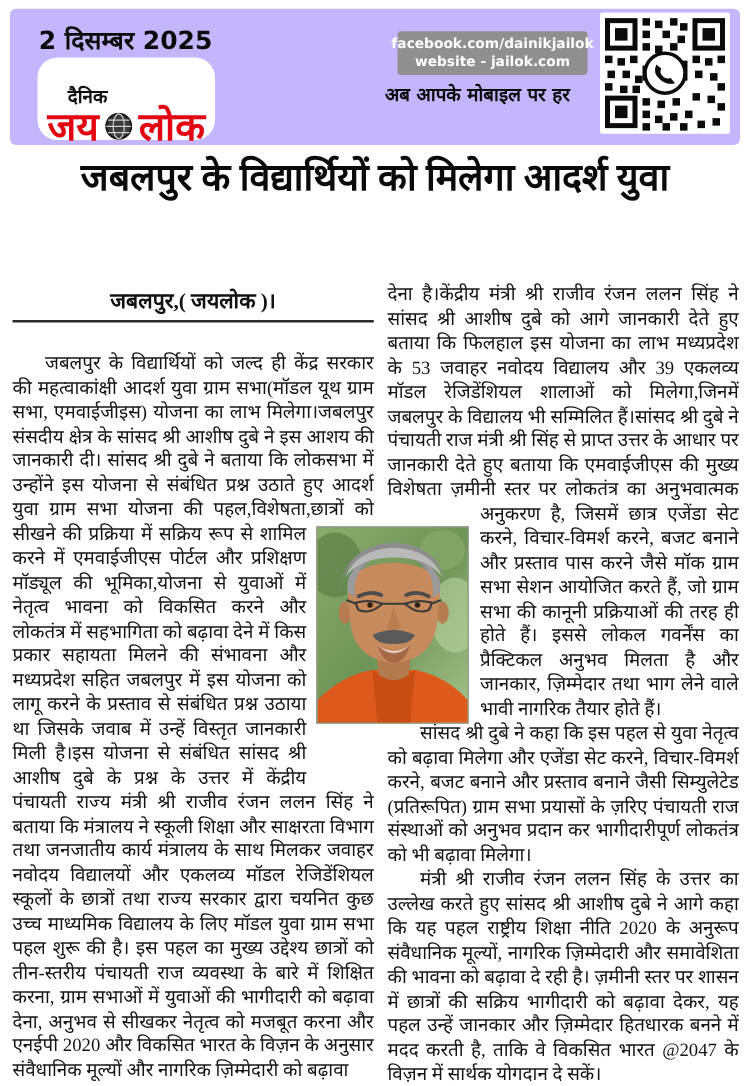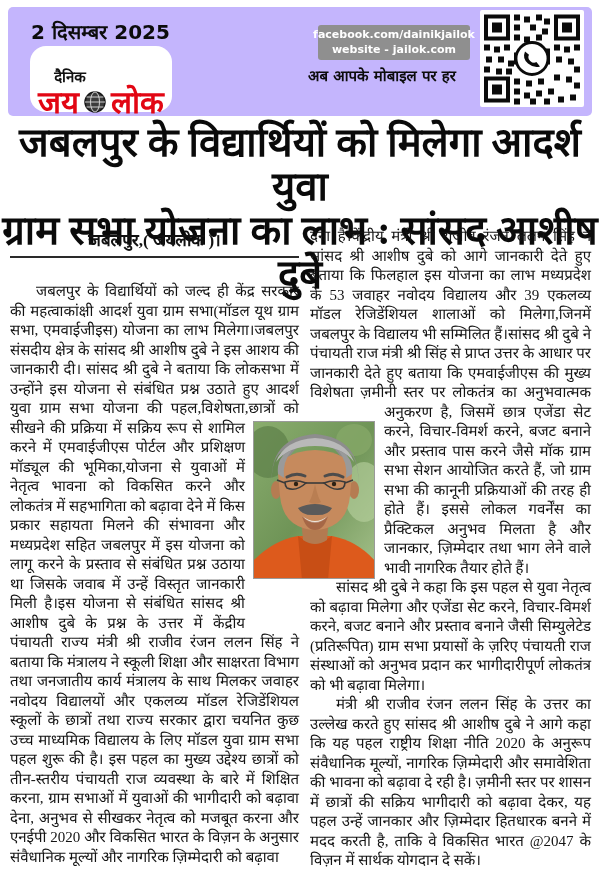--- a/index.html
+++ b/index.html
@@ -44,21 +44,21 @@
   }
   .qr-wrap {
     position: absolute; right: 8px; top: 3px; width: 104px; height: 97px;
     background: #ffffff; padding: 2px; border-radius: 2px;
   }
   
   .headline {
     position: absolute; left: 0; top: 121px; width: 600px;
     text-align: center; font-weight: 800; color: #0a0a0a;
     font-family: "Liberation Serif", serif;
-    font-size: 40px; line-height: 44px;
+    font-size: 30px; line-height: 44px;
   }
   
   .article {
     position: absolute; left: 0; top: 227px; width: 600px;
     display: flex; gap: 11px; padding: 0 9px 0 10px;
   }
   .col-left  { width: 289px; }
   .col-right { width: 281px; }
   .byline {
     text-align: center; font-weight: 700; font-size: 17px; color:#111;
@@ -173,21 +173,20 @@
         </g>
 
         <circle cx="25" cy="23" r="8" fill="#ffffff" stroke="#0b0b0b" stroke-width="1.4"></circle>
         <path d="M21.5 19.5 q-1.5 3.5 1.5 6 t6 1.5 l-1.8 -2.2 q-1.6 0.9 -3.1 -0.6 t-0.6 -3.1 z" fill="#0b0b0b"></path>
       </svg>
     </div>
   </div>
 
   <div class="headline">
     <div>जबलपुर के विद्यार्थियों को मिलेगा आदर्श युवा</div>
-    <div>ग्राम सभा योजना का लाभ : सांसद आशीष दुबे</div>
   </div>
 
   <div class="article">
     <div class="col-left">
       <div class="byline">जबलपुर,( जयलोक )।</div>
       <p class="body indent">
         <span>जबलपुर के विद्यार्थियों को जल्द ही केंद्र सरकार की महत्वाकांक्षी आदर्श युवा ग्राम सभा(मॉडल यूथ ग्राम सभा, एमवाईजीइस) योजना का लाभ मिलेगा।जबलपुर संसदीय क्षेत्र के सांसद श्री आशीष दुबे ने इस आशय की जानकारी दी। सांसद श्री दुबे ने बताया कि लोकसभा में उन्होंने इस योजना से संबंधित प्रश्न उठाते हुए आदर्श युवा ग्राम सभा योजना की पहल,विशेषता,छात्रों को</span>
         <span class="spacer-r"></span>
         <span>सीखने की प्रक्रिया में सक्रिय रूप से शामिल करने में एमवाईजीएस पोर्टल और प्रशिक्षण मॉड्यूल की भूमिका,योजना से युवाओं में नेतृत्व भावना को विकसित करने और लोकतंत्र में सहभागिता को बढ़ावा देने में किस प्रकार सहायता मिलने की संभावना और मध्यप्रदेश सहित जबलपुर में इस योजना को लागू करने के प्रस्ताव से संबंधित प्रश्न उठाया था जिसके जवाब में उन्हें विस्तृत जानकारी मिली है।इस योजना से संबंधित सांसद श्री आशीष दुबे के प्रश्न के उत्तर में केंद्रीय पंचायती राज्य मंत्री श्री राजीव रंजन ललन सिंह ने बताया कि मंत्रालय ने स्कूली शिक्षा और साक्षरता विभाग तथा जनजातीय कार्य मंत्रालय के साथ मिलकर जवाहर नवोदय विद्यालयों और एकलव्य मॉडल रेजिडेंशियल स्कूलों के छात्रों तथा राज्य सरकार द्वारा चयनित कुछ उच्च माध्यमिक विद्यालय के लिए मॉडल युवा ग्राम सभा पहल शुरू की है। इस पहल का मुख्य उद्देश्य छात्रों को तीन-स्तरीय पंचायती राज व्यवस्था के बारे में शिक्षित करना, ग्राम सभाओं में युवाओं की भागीदारी को बढ़ावा देना, अनुभव से सीखकर नेतृत्व को मजबूत करना और एनईपी 2020 और विकसित भारत के विज़न के अनुसार संवैधानिक मूल्यों और नागरिक ज़िम्मेदारी को बढ़ावा</span>
       </p>

